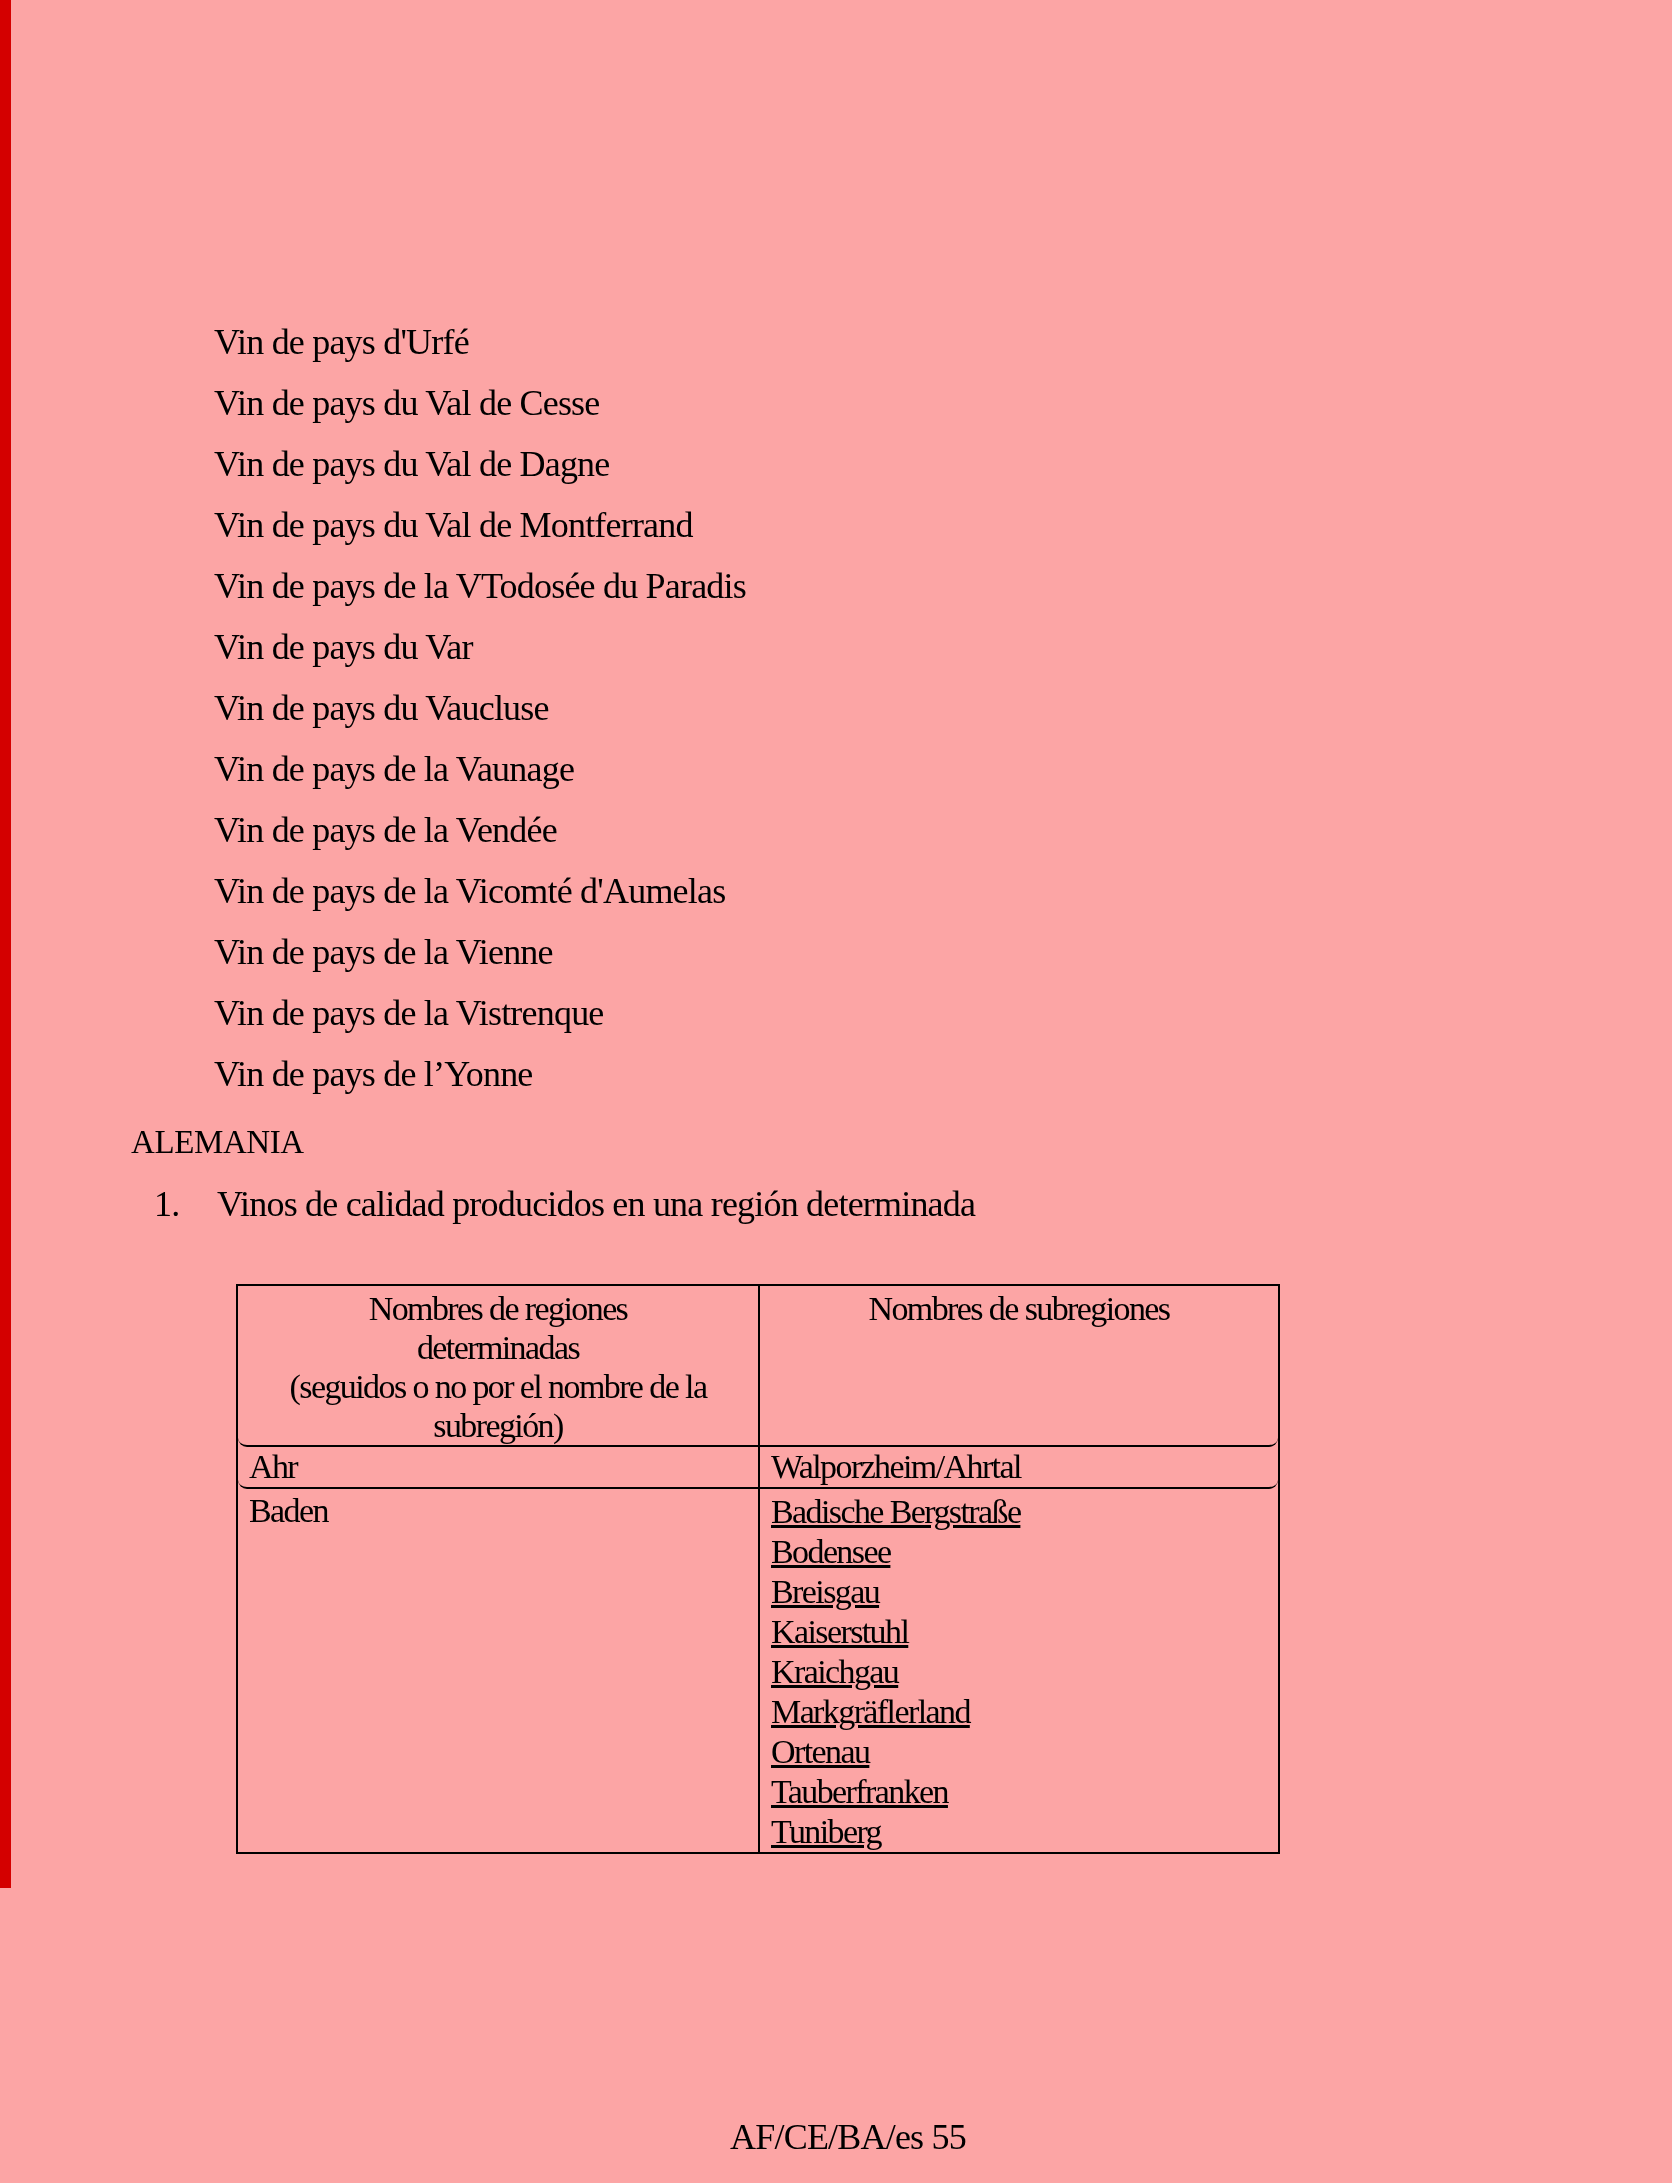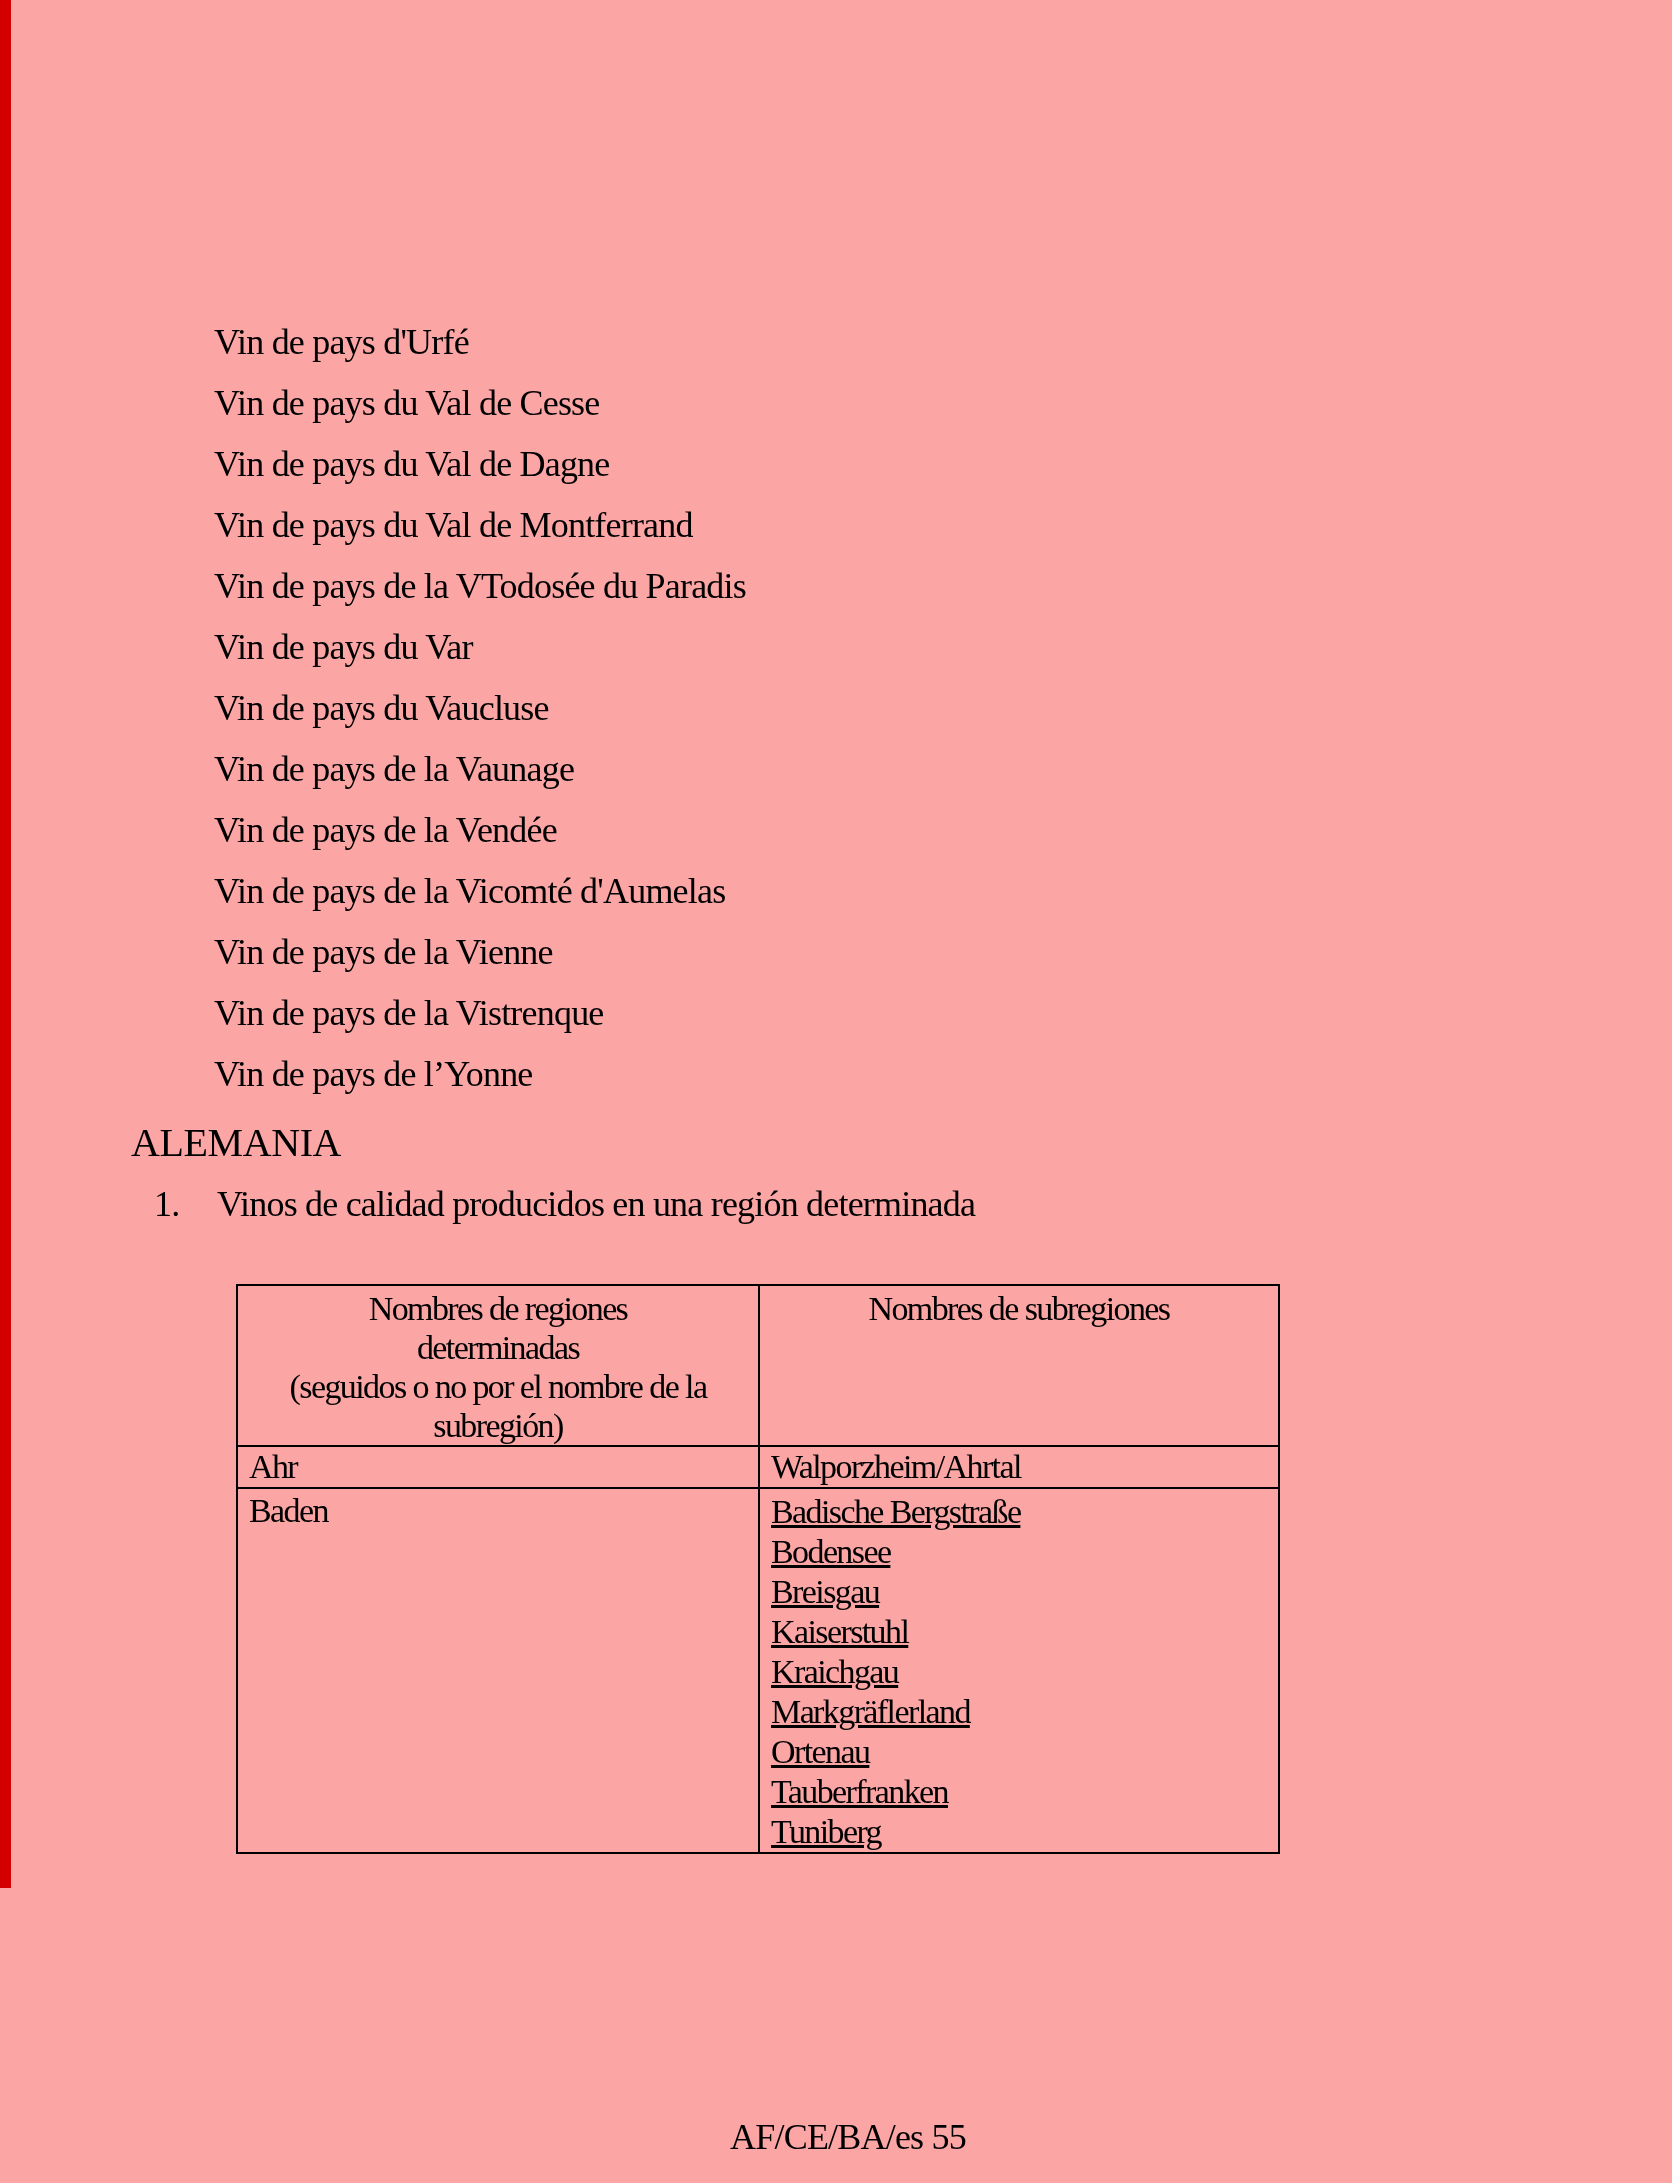--- a/index.html
+++ b/index.html
@@ -15,38 +15,38 @@
     position:absolute;left:0;top:0;width:11px;height:1888px;
   }
   .vin-list{position:absolute;left:214px;top:311px;width:1180px;}
   .vin-line{
     height:61px;display:flex;align-items:center;
     font-size:36px;letter-spacing:-0.8px;white-space:nowrap;
   }
   .country-heading{
     position:absolute;left:131px;top:1112px;height:61px;width:629px;
     display:flex;align-items:center;
-    font-size:40px;letter-spacing:-0.4px;
+    font-size:33px;letter-spacing:-0.4px;
   }
   .numbered-item{
     position:absolute;left:154px;top:1173px;height:61px;width:1337px;
     display:flex;align-items:center;
     font-size:36px;letter-spacing:-0.8px;white-space:nowrap;
   }
   .numbered-item .num{display:inline-block;width:63px;}
   .regions-table{
     position:absolute;left:236px;top:1284px;
     width:1044px;height:570px;
     border:2.4px solid #000;
     box-sizing:border-box;
     display:flex;flex-direction:column;
     font-size:34px;letter-spacing:-1.6px;
   }
   .t-row{display:flex;flex-direction:row;box-sizing:border-box;}
-  .t-row.sep{border-bottom:2.4px solid #000;}
+  .t-row.sep{border-bottom:2.4px solid #000;border-radius:9px;}
   .cell{box-sizing:border-box;padding:0 11px;overflow:visible;}
   .c1{width:522px;border-right:2.4px solid #000;flex:0 0 auto;}
   .c2{flex:1 1 auto;}
   .hdr{height:161px;}
   .hdr .cell{text-align:center;padding-top:3.1px;}
   .hdr-line{line-height:39px;white-space:nowrap;}
   .row-ahr{height:54px;}
   .row-ahr .cell{display:flex;align-items:center;white-space:nowrap;}
   .row-baden{flex:1 1 auto;}
   .row-baden .cell{padding-top:3px;}

